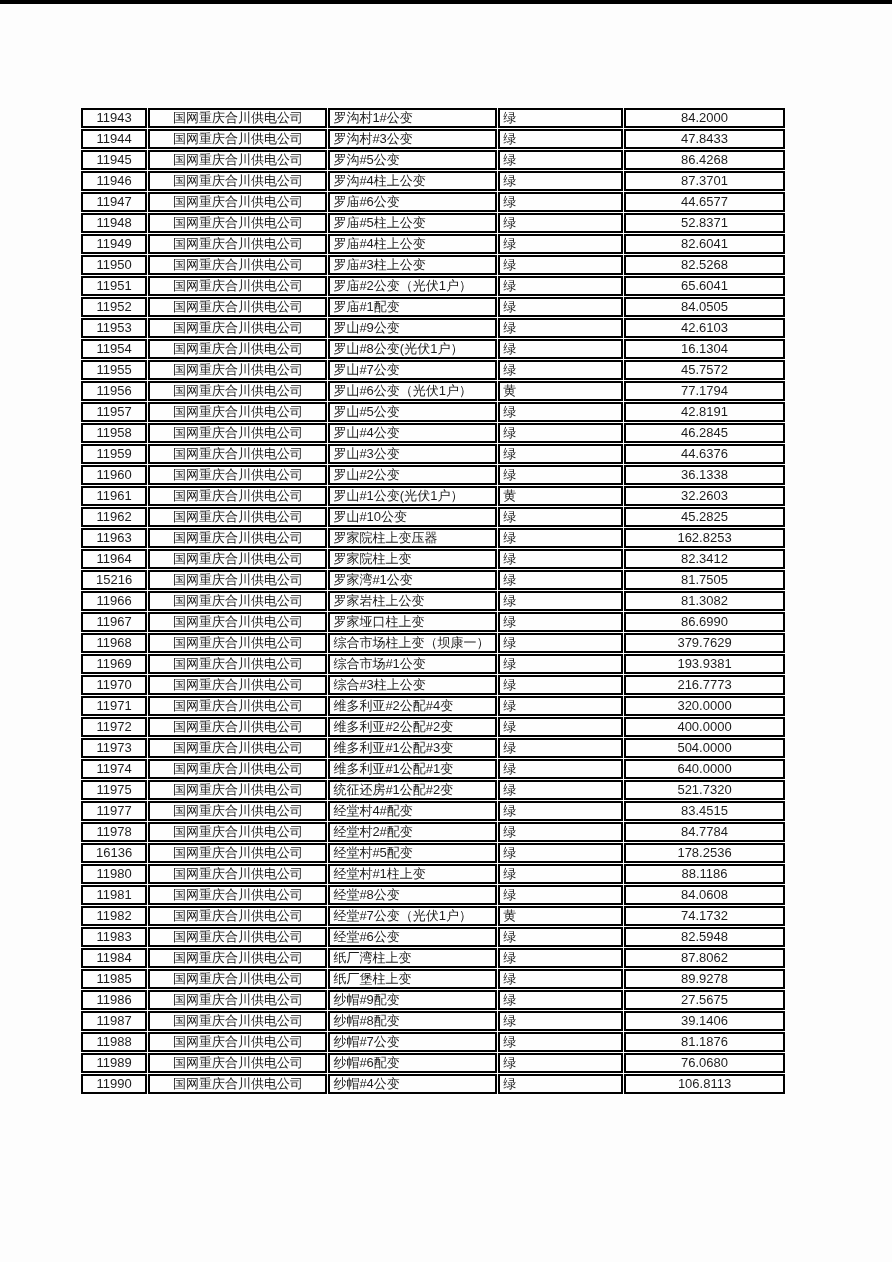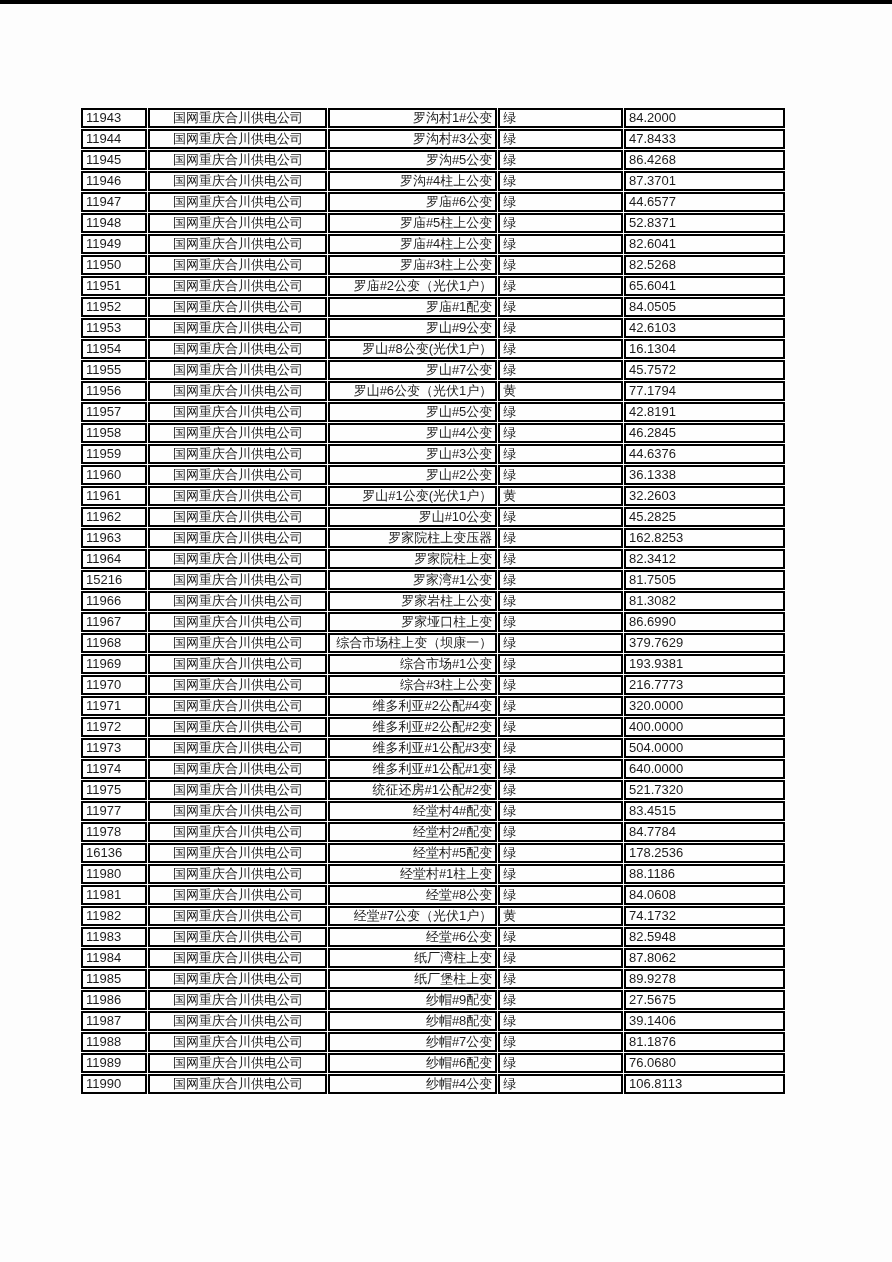--- a/index.html
+++ b/index.html
@@ -38,25 +38,25 @@
     box-sizing: border-box;
     height: 16px;
     line-height: 16px;
     font-size: 13px;
     color: #1c1c1c;
     padding: 0 3px;
     overflow: hidden;
     white-space: nowrap;
     background: #fefefe;
   }
-  td.c-id      { width: 66px;  }
+  td.c-id      { width: 66px;  text-align: center; }
   td.c-company { width: 178px; text-align: center; }
-  td.c-device  { width: 168px; text-align: right; }
+  td.c-device  { width: 168px; text-align: left; }
   td.c-status  { width: 124px; text-align: left; }
-  td.c-value   { width: 160px; }
+  td.c-value   { width: 160px; text-align: center; }
 </style>
 </head>
 <body>
 
 <div class="sheet">
   <div class="top-bar"></div>
 
   <table class="data-grid">
     <tbody>
         <tr>

